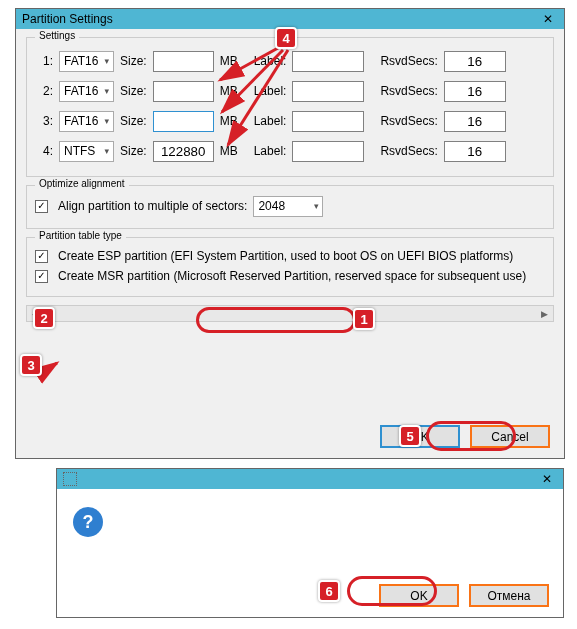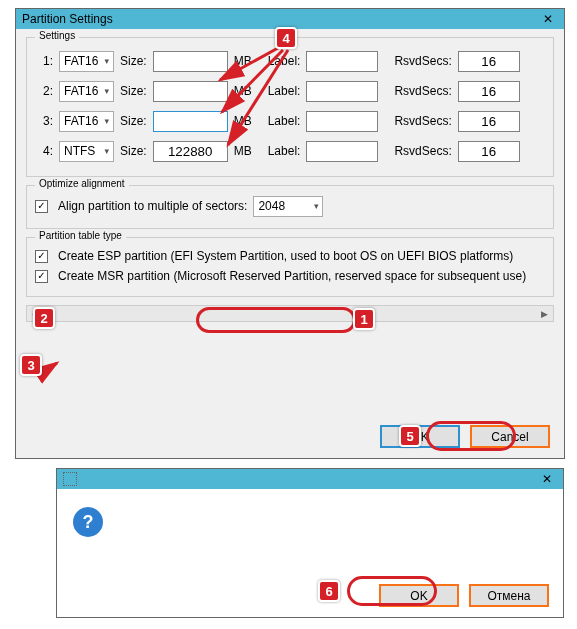--- a/index.html
+++ b/index.html
@@ -9,21 +9,21 @@
 .titlebar { background: #4fb6d3; height: 20px; display: flex; align-items: center; padding: 0 6px; color: #000; font-size: 12px; justify-content: space-between; }
 .titlebar .close { width: 20px; height: 18px; display: flex; align-items: center; justify-content: center; cursor: pointer; }
 .fieldset { border: 1px solid #ccc; margin: 8px 10px; padding: 8px 8px 10px; position: relative; }
 .fieldset .legend { position: absolute; top: -8px; left: 8px; background: #f0f0f0; padding: 0 4px; font-size: 10px; }
 .row { display: flex; align-items: center; gap: 6px; height: 30px; }
 .lbl-num { width: 18px; text-align: right; }
 .select { background: #fff; border: 1px solid #aaa; height: 21px; display: flex; align-items: center; justify-content: space-between; padding: 0 4px; min-width: 55px; cursor: pointer; }
 .select .chev { font-size: 9px; color: #555; }
 .lbl { }
 .input { background: #fff; border: 1px solid #808080; height: 21px; padding: 0 4px; text-align: center; }
-.size-in { width: 75px; }
+.size-in { width: 61px; }
 .size-hl { border: 1px solid #2f90d0; }
 .label-in { width: 72px; text-align: left; }
 .rsv-in { width: 62px; }
 .chk { width: 13px; height: 13px; border: 1px solid #666; background: #fff; display: inline-flex; align-items: center; justify-content: center; font-size: 10px; cursor: pointer; margin-right: 4px; flex-shrink: 0; }
 .chk.on::after { content: "✓"; color: #000; line-height: 1; }
 .radio { width: 13px; height: 13px; border: 1px solid #666; border-radius: 50%; background: #fff; display: inline-flex; align-items: center; justify-content: center; cursor: pointer; margin-right: 4px; flex-shrink: 0; }
 .radio.on::after { content: ""; width: 6px; height: 6px; border-radius: 50%; background: #000; }
 .btn { background: #e1e1e1; border: 2px solid #f97316; height: 23px; min-width: 80px; display: inline-flex; align-items: center; justify-content: center; cursor: pointer; }
 .btn.ok1 { border: 2px solid #2f90d0; }
 .btnrow { position: absolute; right: 14px; bottom: 10px; display: flex; gap: 10px; }

